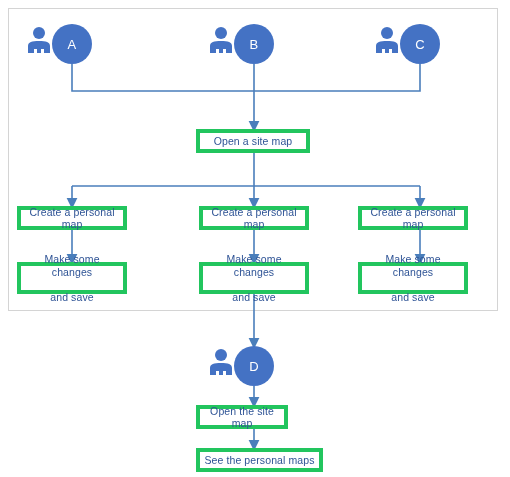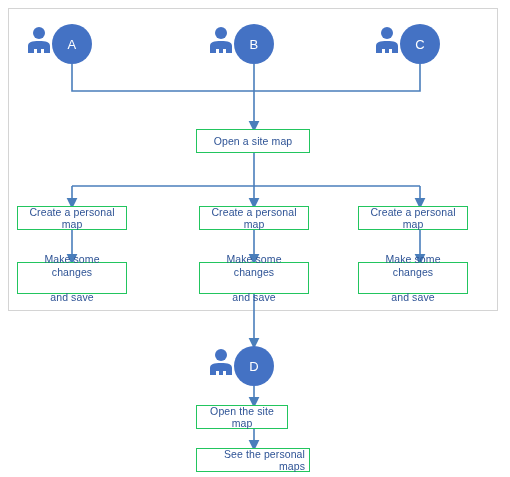--- a/index.html
+++ b/index.html
@@ -23,21 +23,21 @@
   .svg-layer {
     position: absolute;
     left: 0; top: 0;
     width: 510px;
     height: 477px;
   }
   .node-box {
     position: absolute;
     box-sizing: border-box;
     background: #ffffff;
-    border: 1px solid #22c55e;
+    border: 4px solid #22c55e;
     color: #2e5395;
     font-size: 10.5px;
     line-height: 12.5px;
     display: flex;
     align-items: center;
     justify-content: center;
     text-align: center;
     letter-spacing: 0.1px;
   }
   .node-box span { display: block; padding: 0 4px; }
@@ -175,17 +175,17 @@
   <div class="node-box" style="left:358px; top:262px; width:110px; height:32px;">
     <span>
       <span>Make some changes</span><br>
       <span>and save</span>
     </span>
   </div>
 
   <div class="node-box" style="left:196px; top:405px; width:92px; height:24px;">
     <span>Open the site map</span>
   </div>
-  <div class="node-box" style="left:196px; top:448px; width:114px; height:24px;text-align:right;">
+  <div class="node-box" style="left:196px; top:448px; width:127px; height:24px;">
     <span>See the personal maps</span>
   </div>
 
 </div>
 
 </body></html>

